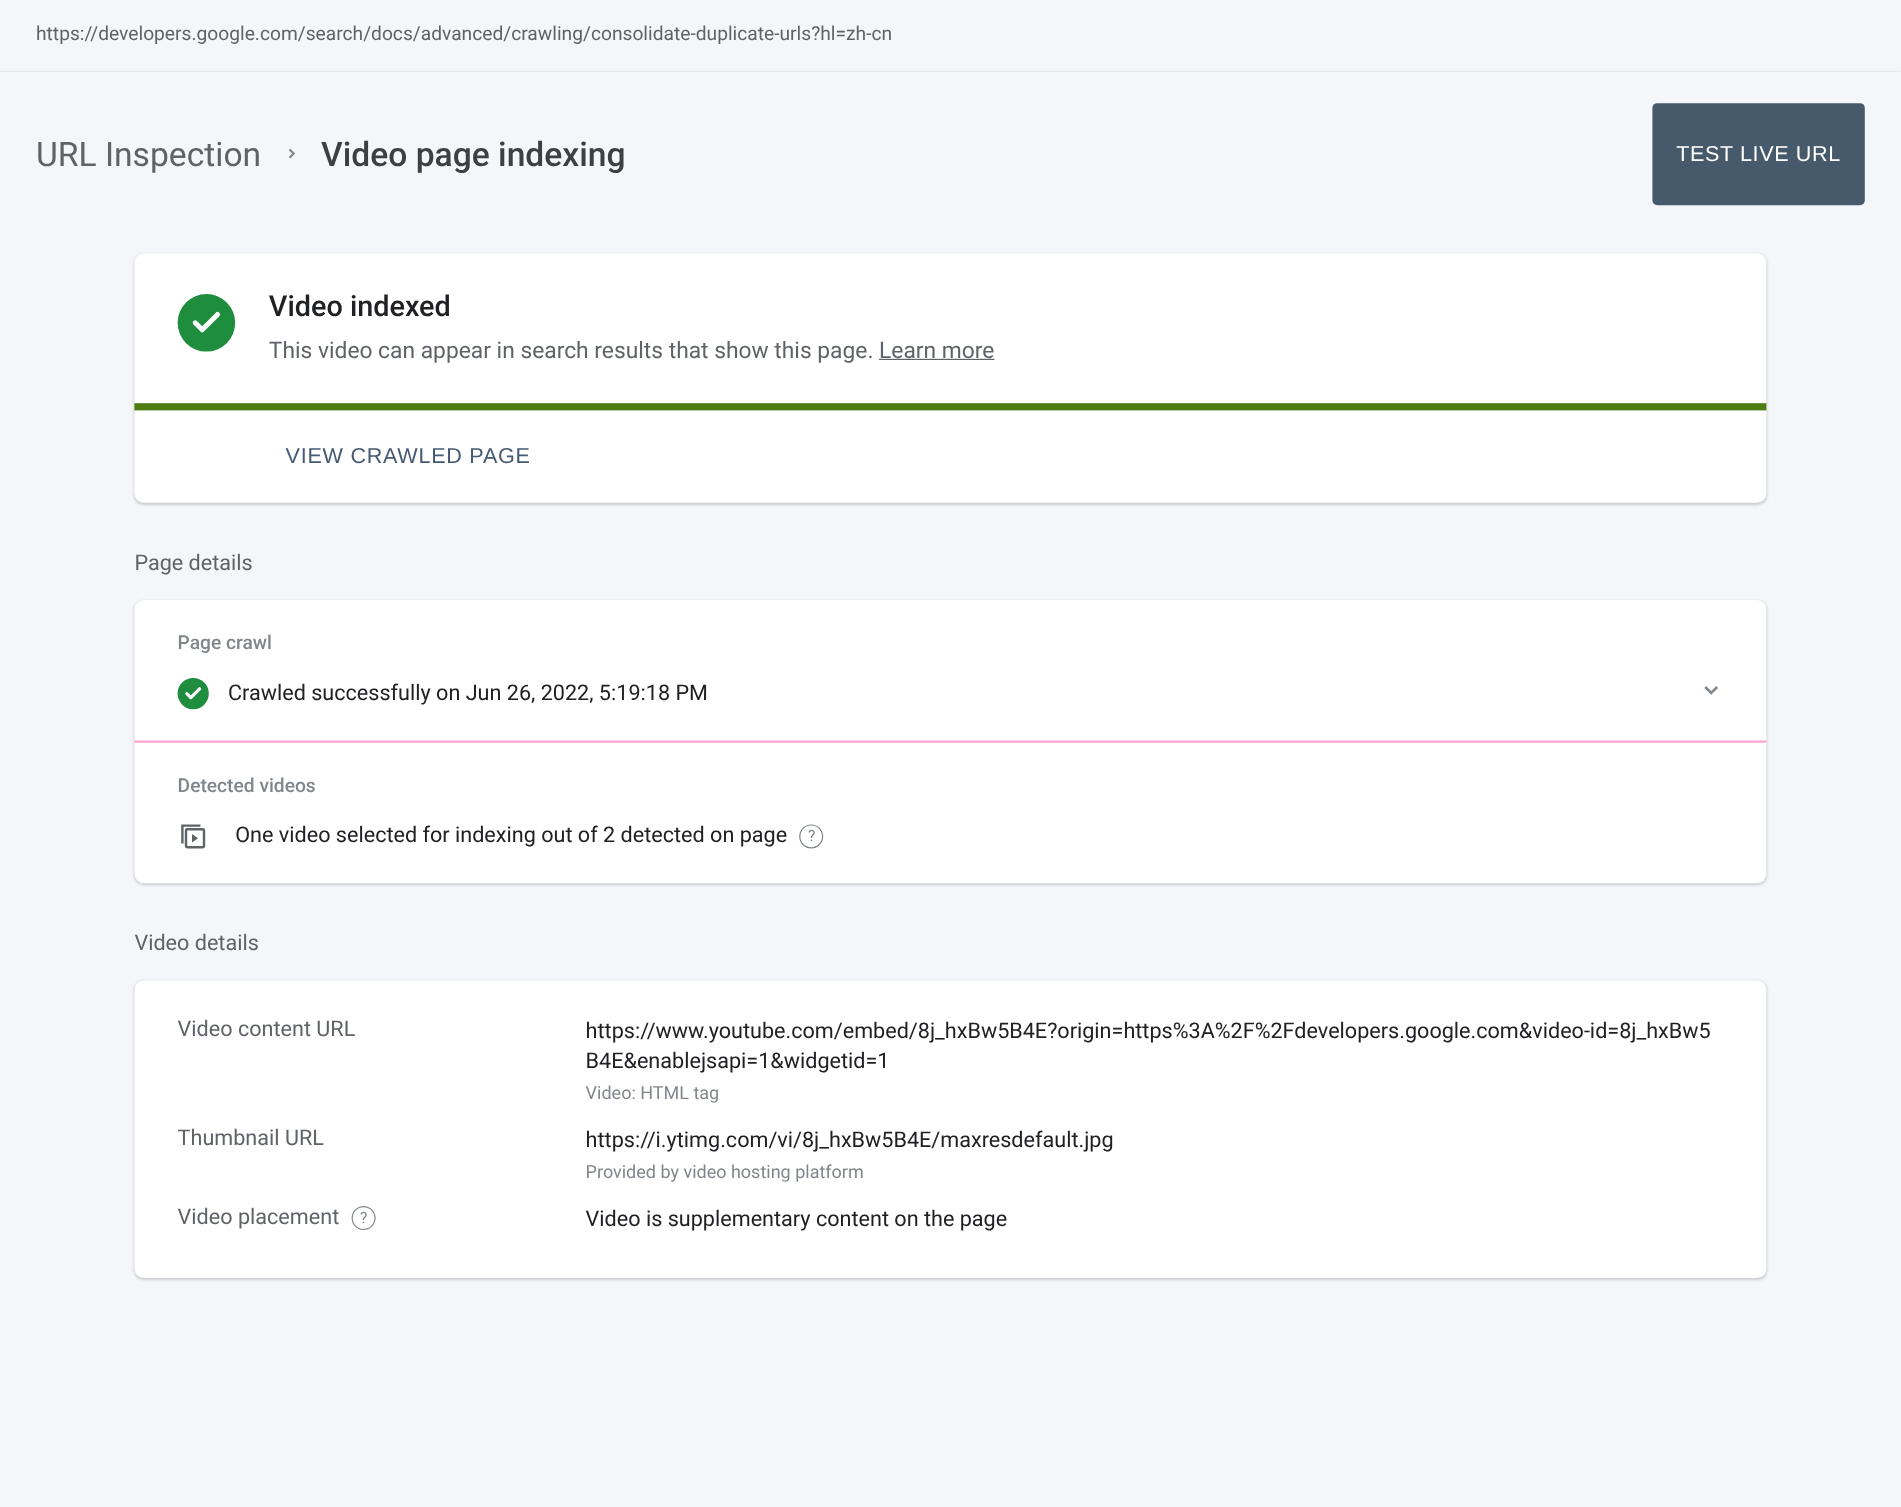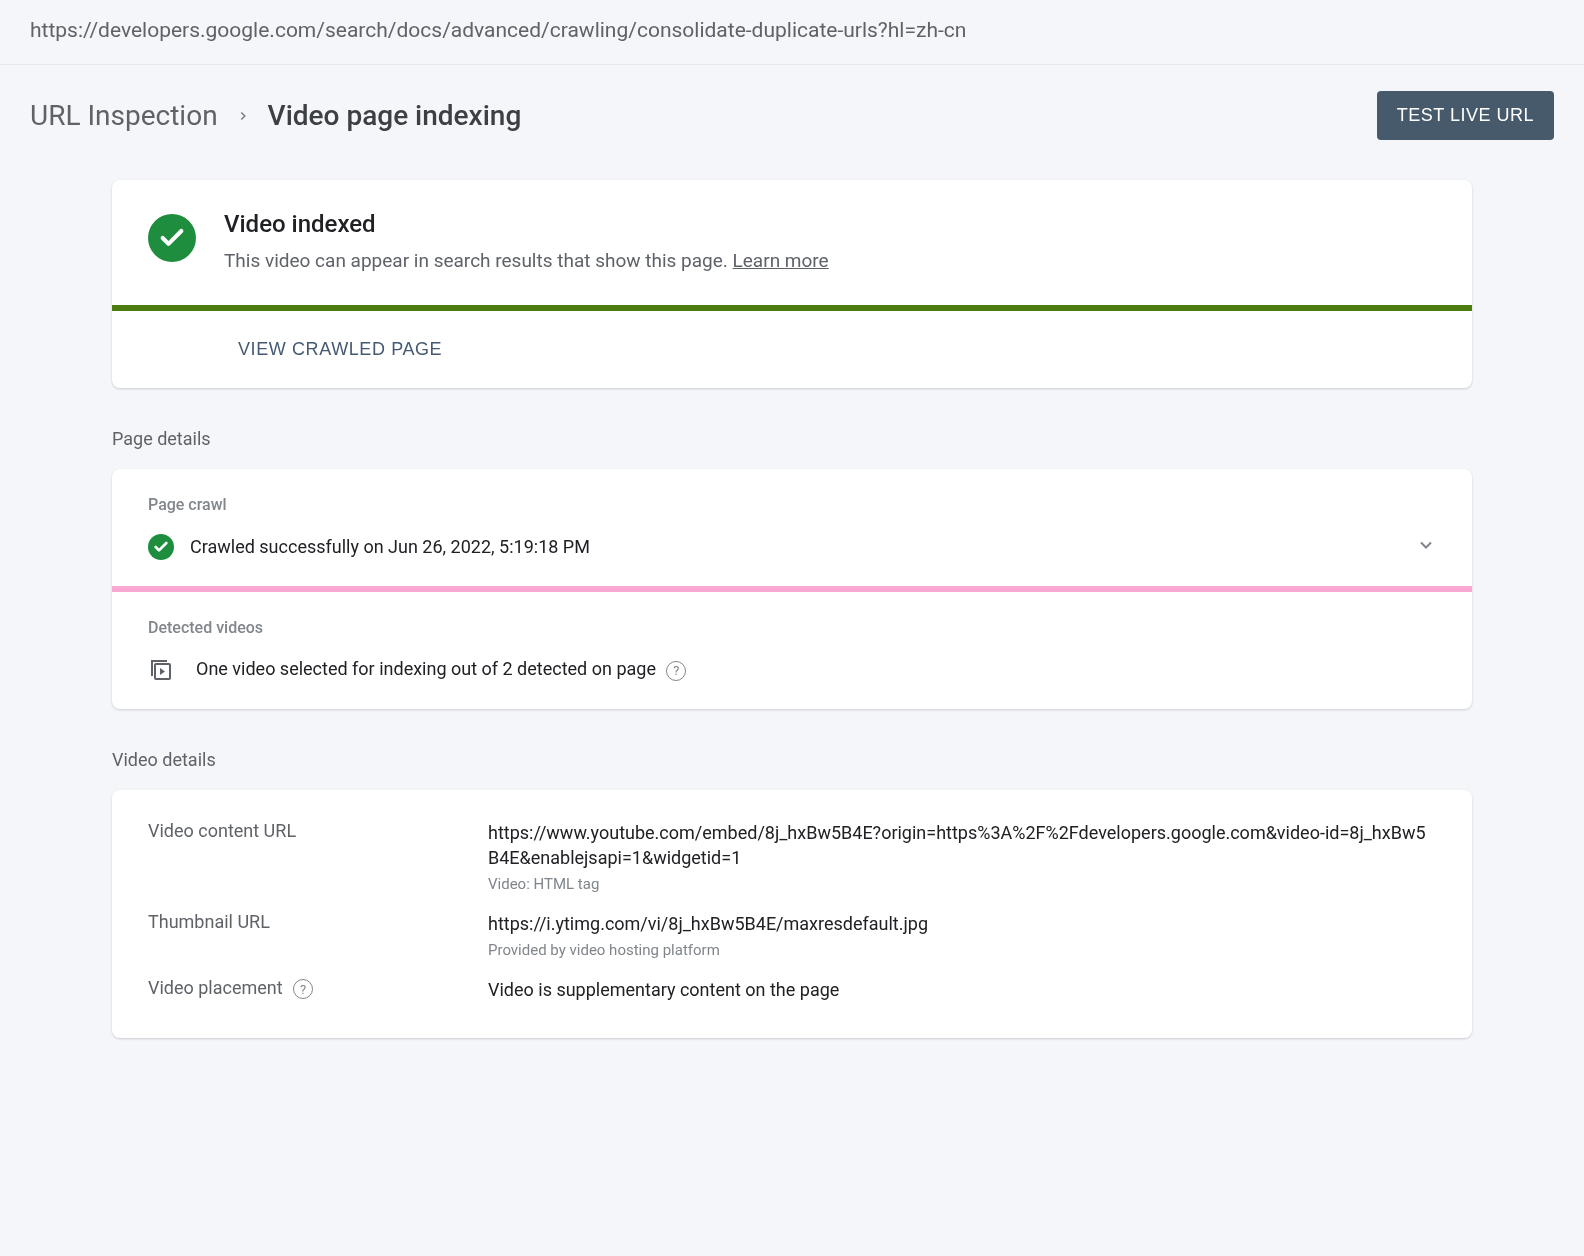--- a/index.html
+++ b/index.html
@@ -6,21 +6,21 @@
   body {
     font-family: Roboto, Arial, sans-serif;
     background: #f4f6f9;
     color: #202124;
     width: 1584px;
     height: 1256px;
     font-size: 14px;
   }
   .url-bar {
     padding: 18px 30px 22px 30px;
-    font-size: 21px;
+    font-size: 16px;
     color: #5f6368;
     border-bottom: 1px solid #e6e8ec;
   }
   .breadcrumb-row {
     display: flex;
     align-items: center;
     justify-content: space-between;
     padding: 26px 30px 40px 30px;
   }
   .breadcrumb {
@@ -30,21 +30,21 @@
     font-size: 28px;
     text-align: right;
   }
   .breadcrumb-root { color: #5f6368; font-weight: 400; }
   .breadcrumb-sep { color: #5f6368; font-size: 22px; }
   .breadcrumb-leaf { color: #3c4043; font-weight: 500; }
   .test-live-btn {
     background: #465a6b;
     color: #fff;
     border: none;
-    padding: 14px 20px;
+    padding: 32px 20px;
     font-size: 18px;
     font-weight: 500;
     letter-spacing: 0.5px;
     border-radius: 4px;
     cursor: pointer;
   }
   .content { padding: 0 112px; }
   .card {
     background: #fff;
     border-radius: 8px;
@@ -88,21 +88,21 @@
     cursor: pointer;
   }
   .section-label {
     color: #5f6368;
     font-size: 18px;
     margin: 0 0 20px 0;
     font-weight: 400;
   }
   .sub-section {
     padding: 26px 36px;
-    border-bottom: 6px solid #f9a8d4;
+    border-bottom: 2px solid #f9a8d4;
   }
   .sub-section:last-child { border-bottom: none; }
   .sub-label {
     color: #80868b;
     font-size: 16px;
     font-weight: 500;
     margin-bottom: 20px;
   }
   .crawl-row {
     display: flex; align-items: center; gap: 16px;

